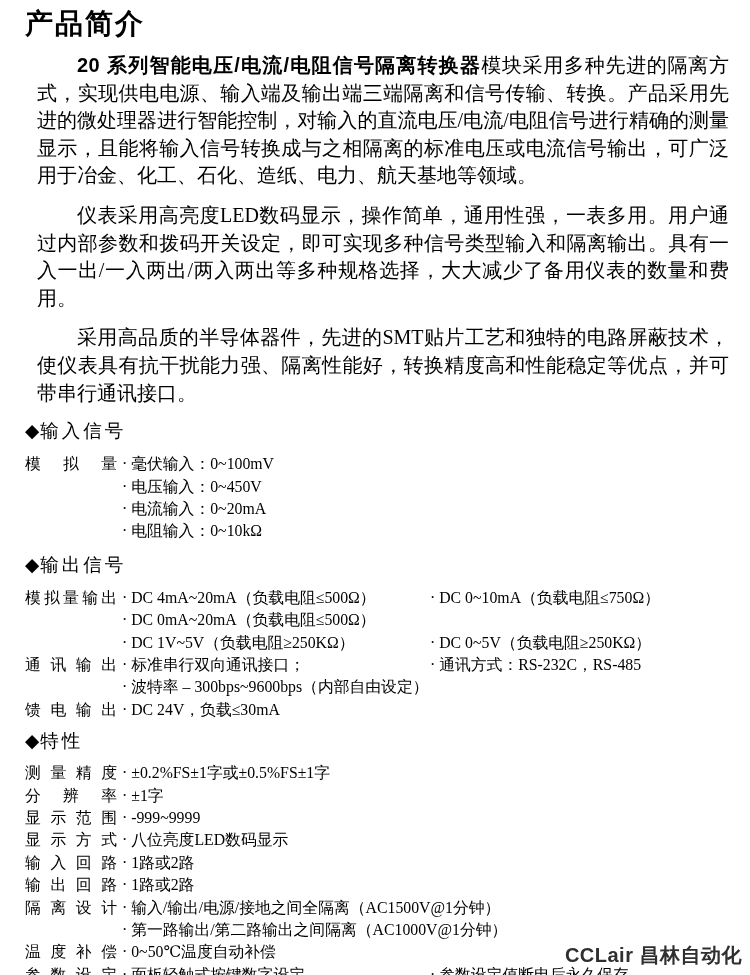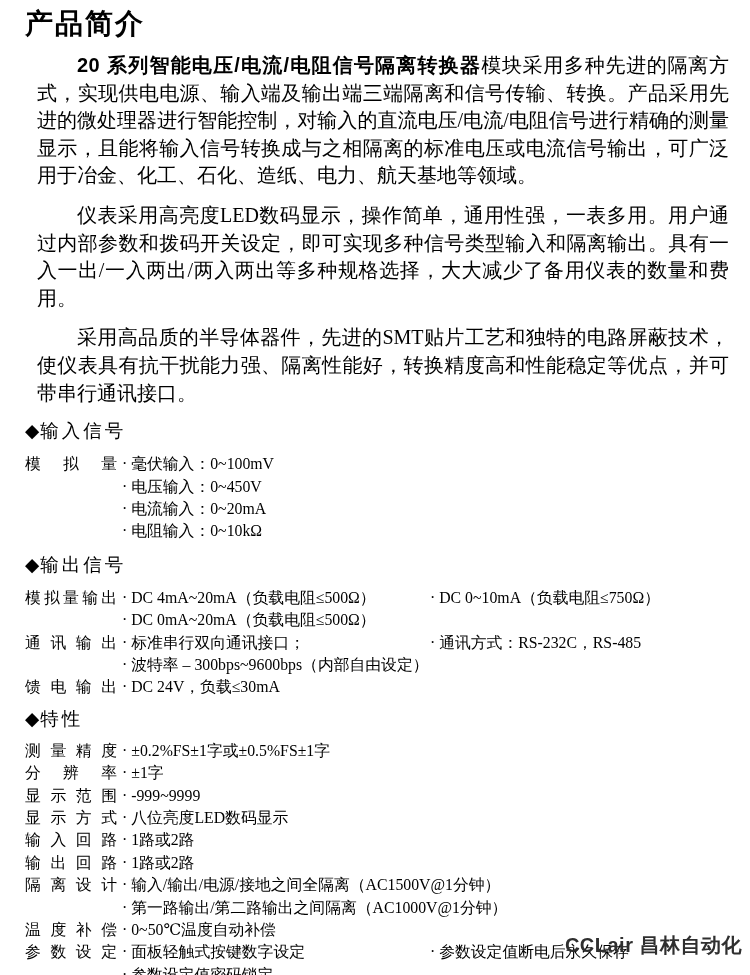--- a/index.html
+++ b/index.html
@@ -49,21 +49,21 @@
     text-align:justify;text-align-last:justify;
     white-space:nowrap;overflow:hidden;
   }
   .spec-content{flex:1 1 auto;margin-left:5px;}
   .line{display:flex;}
   .line .l,.line .r{white-space:nowrap;}
   .line.two .l{flex:0 0 308px;}
 
   
   .logo{
-    position:absolute;right:8px;bottom:16px;
+    position:absolute;right:8px;bottom:6px;
     font-family:"Liberation Sans","DejaVu Sans",sans-serif;
     font-weight:bold;font-size:20px;letter-spacing:0.5px;
     color:#2f2f2f;
   }
 </style>
 </head>
 <body>
 
 <div class="page">
 
@@ -102,20 +102,24 @@
         <div class="spec-row">
           <div class="spec-label">模拟量输出</div>
           <div class="spec-content">
             <div class="line two">
               <span class="l">· DC 4mA~20mA（负载电阻≤500Ω）</span>
               <span class="r">· DC 0~10mA（负载电阻≤750Ω）</span>
             </div>
             <div class="line">
               <span class="l">· DC 0mA~20mA（负载电阻≤500Ω）</span>
             </div>
+            <div class="line two">
+              <span class="l">· DC 1V~5V（负载电阻≥250KΩ）</span>
+              <span class="r">· DC 0~5V（负载电阻≥250KΩ）</span>
+            </div>
           </div>
         </div>
         <div class="spec-row">
           <div class="spec-label">通讯输出</div>
           <div class="spec-content">
             <div class="line two">
               <span class="l">· 标准串行双向通讯接口；</span>
               <span class="r">· 通讯方式：RS-232C，RS-485</span>
             </div>
             <div class="line">

